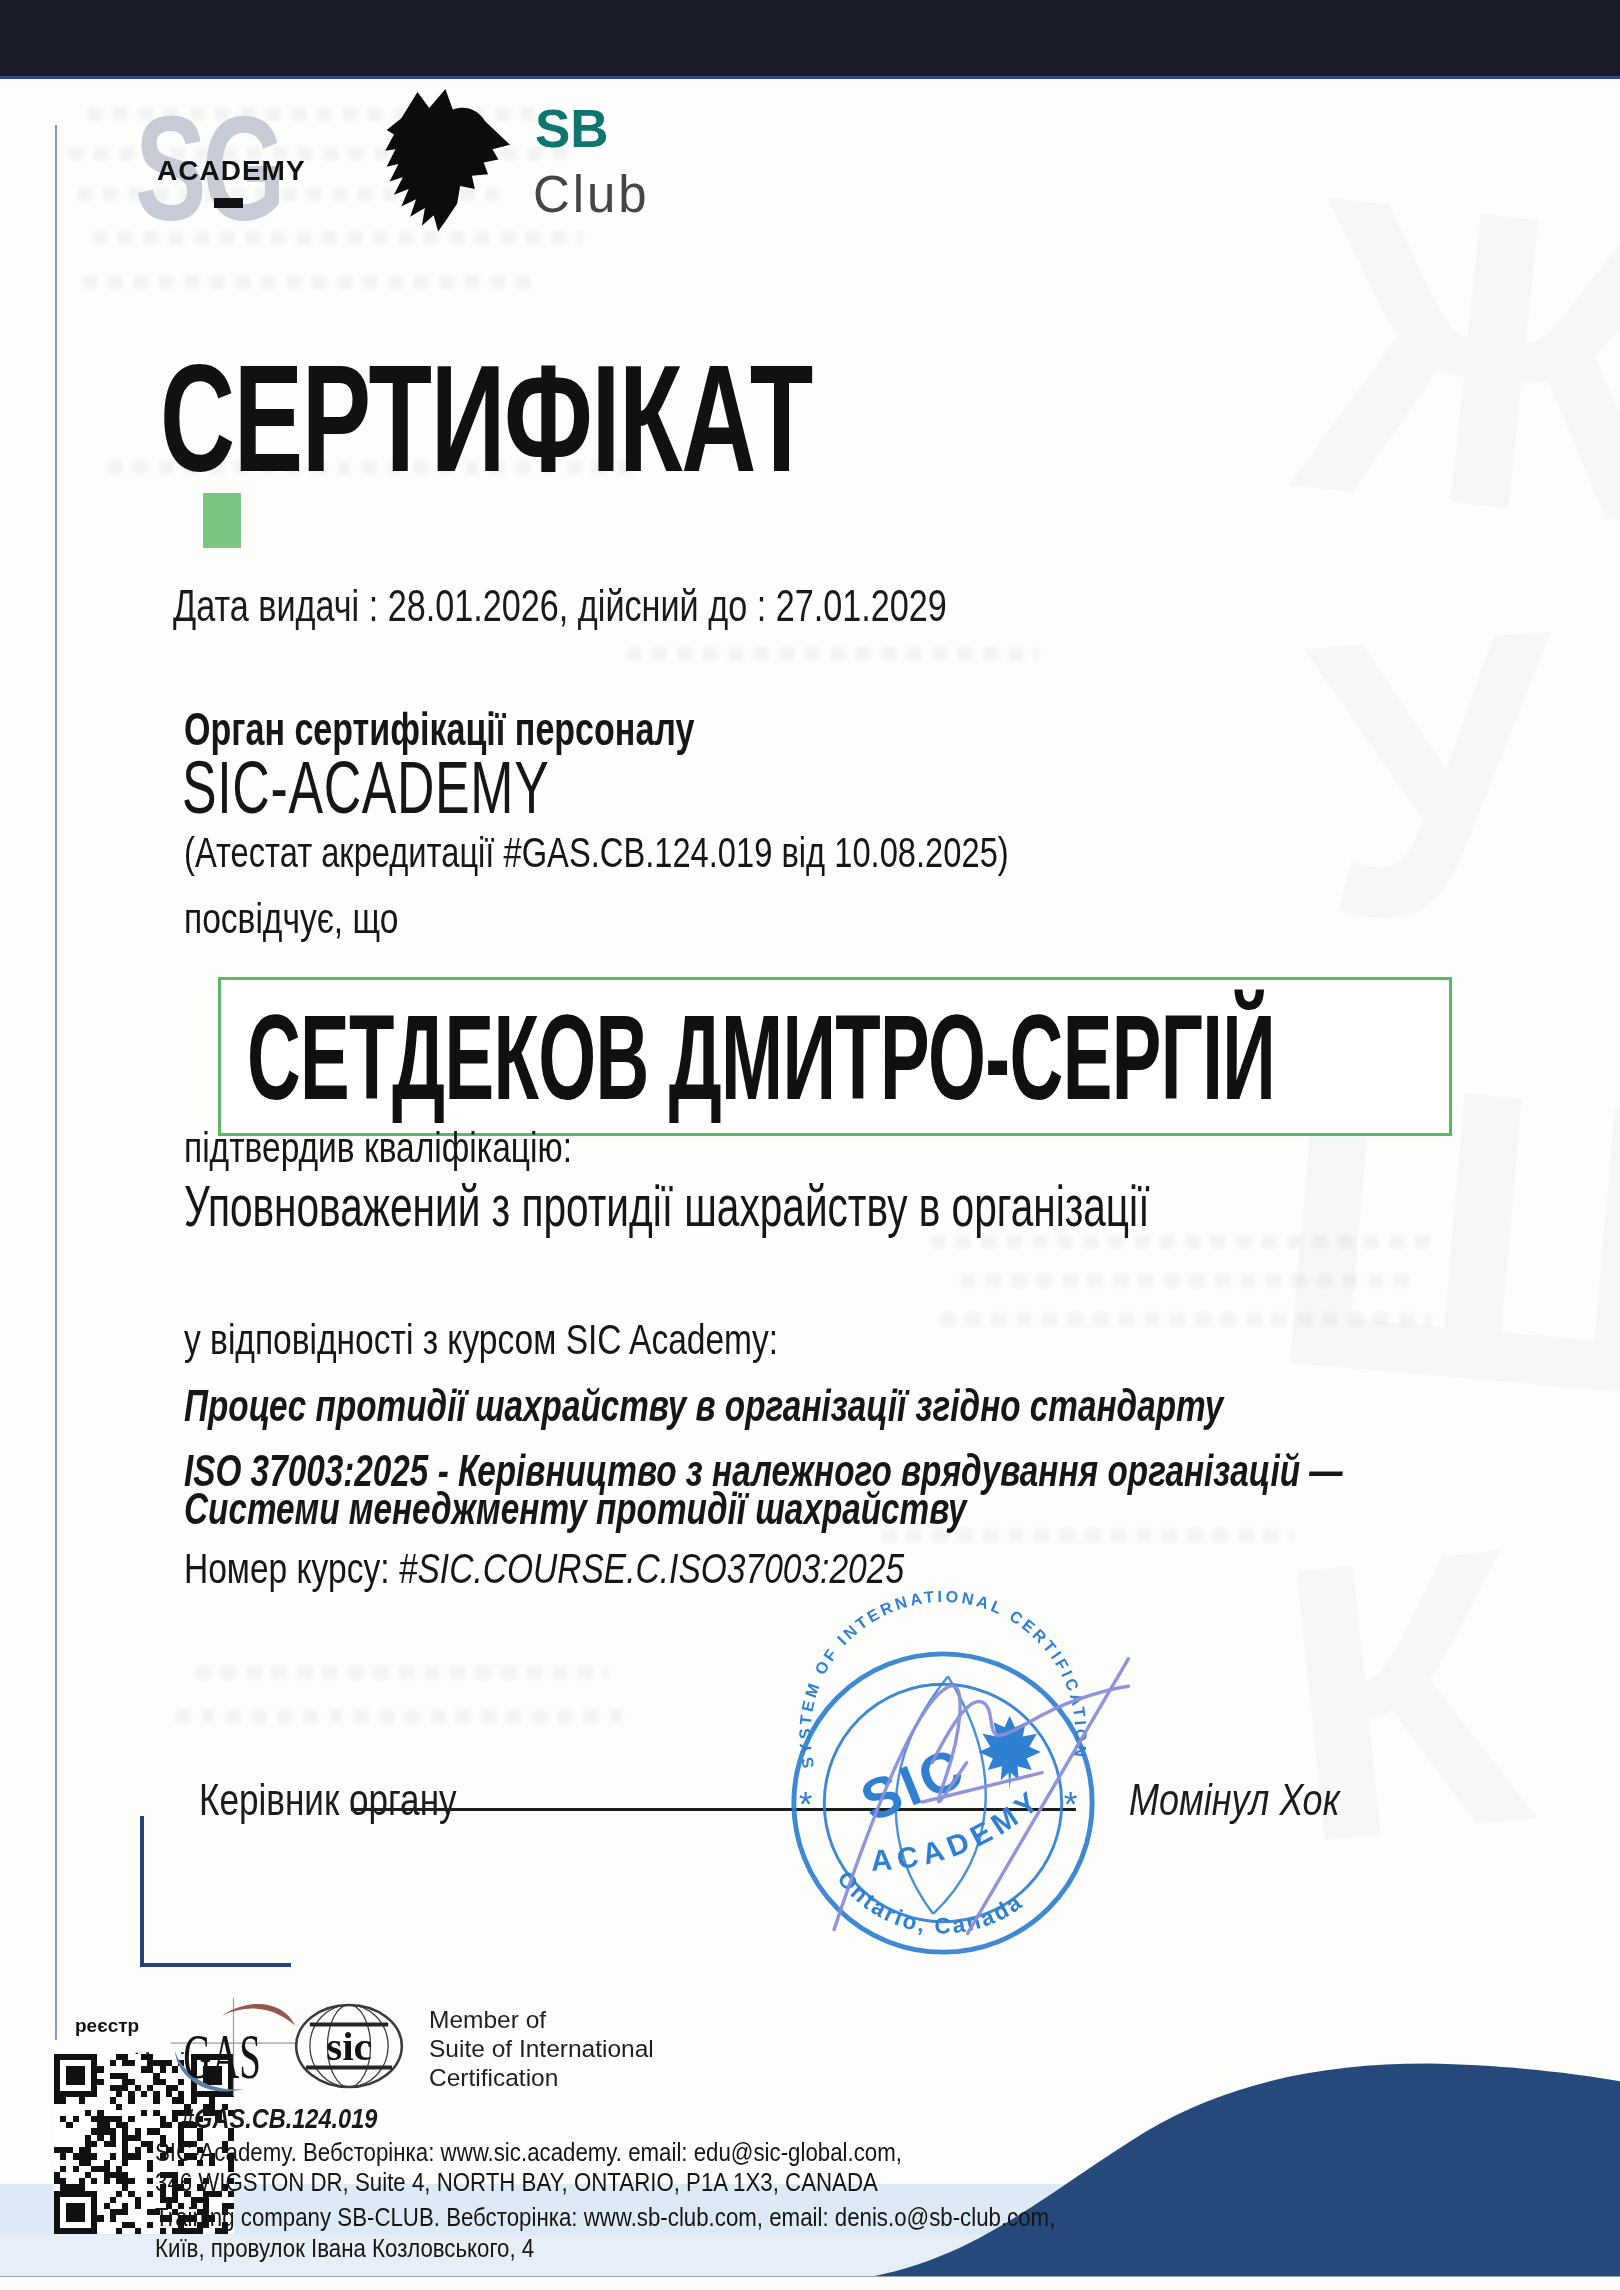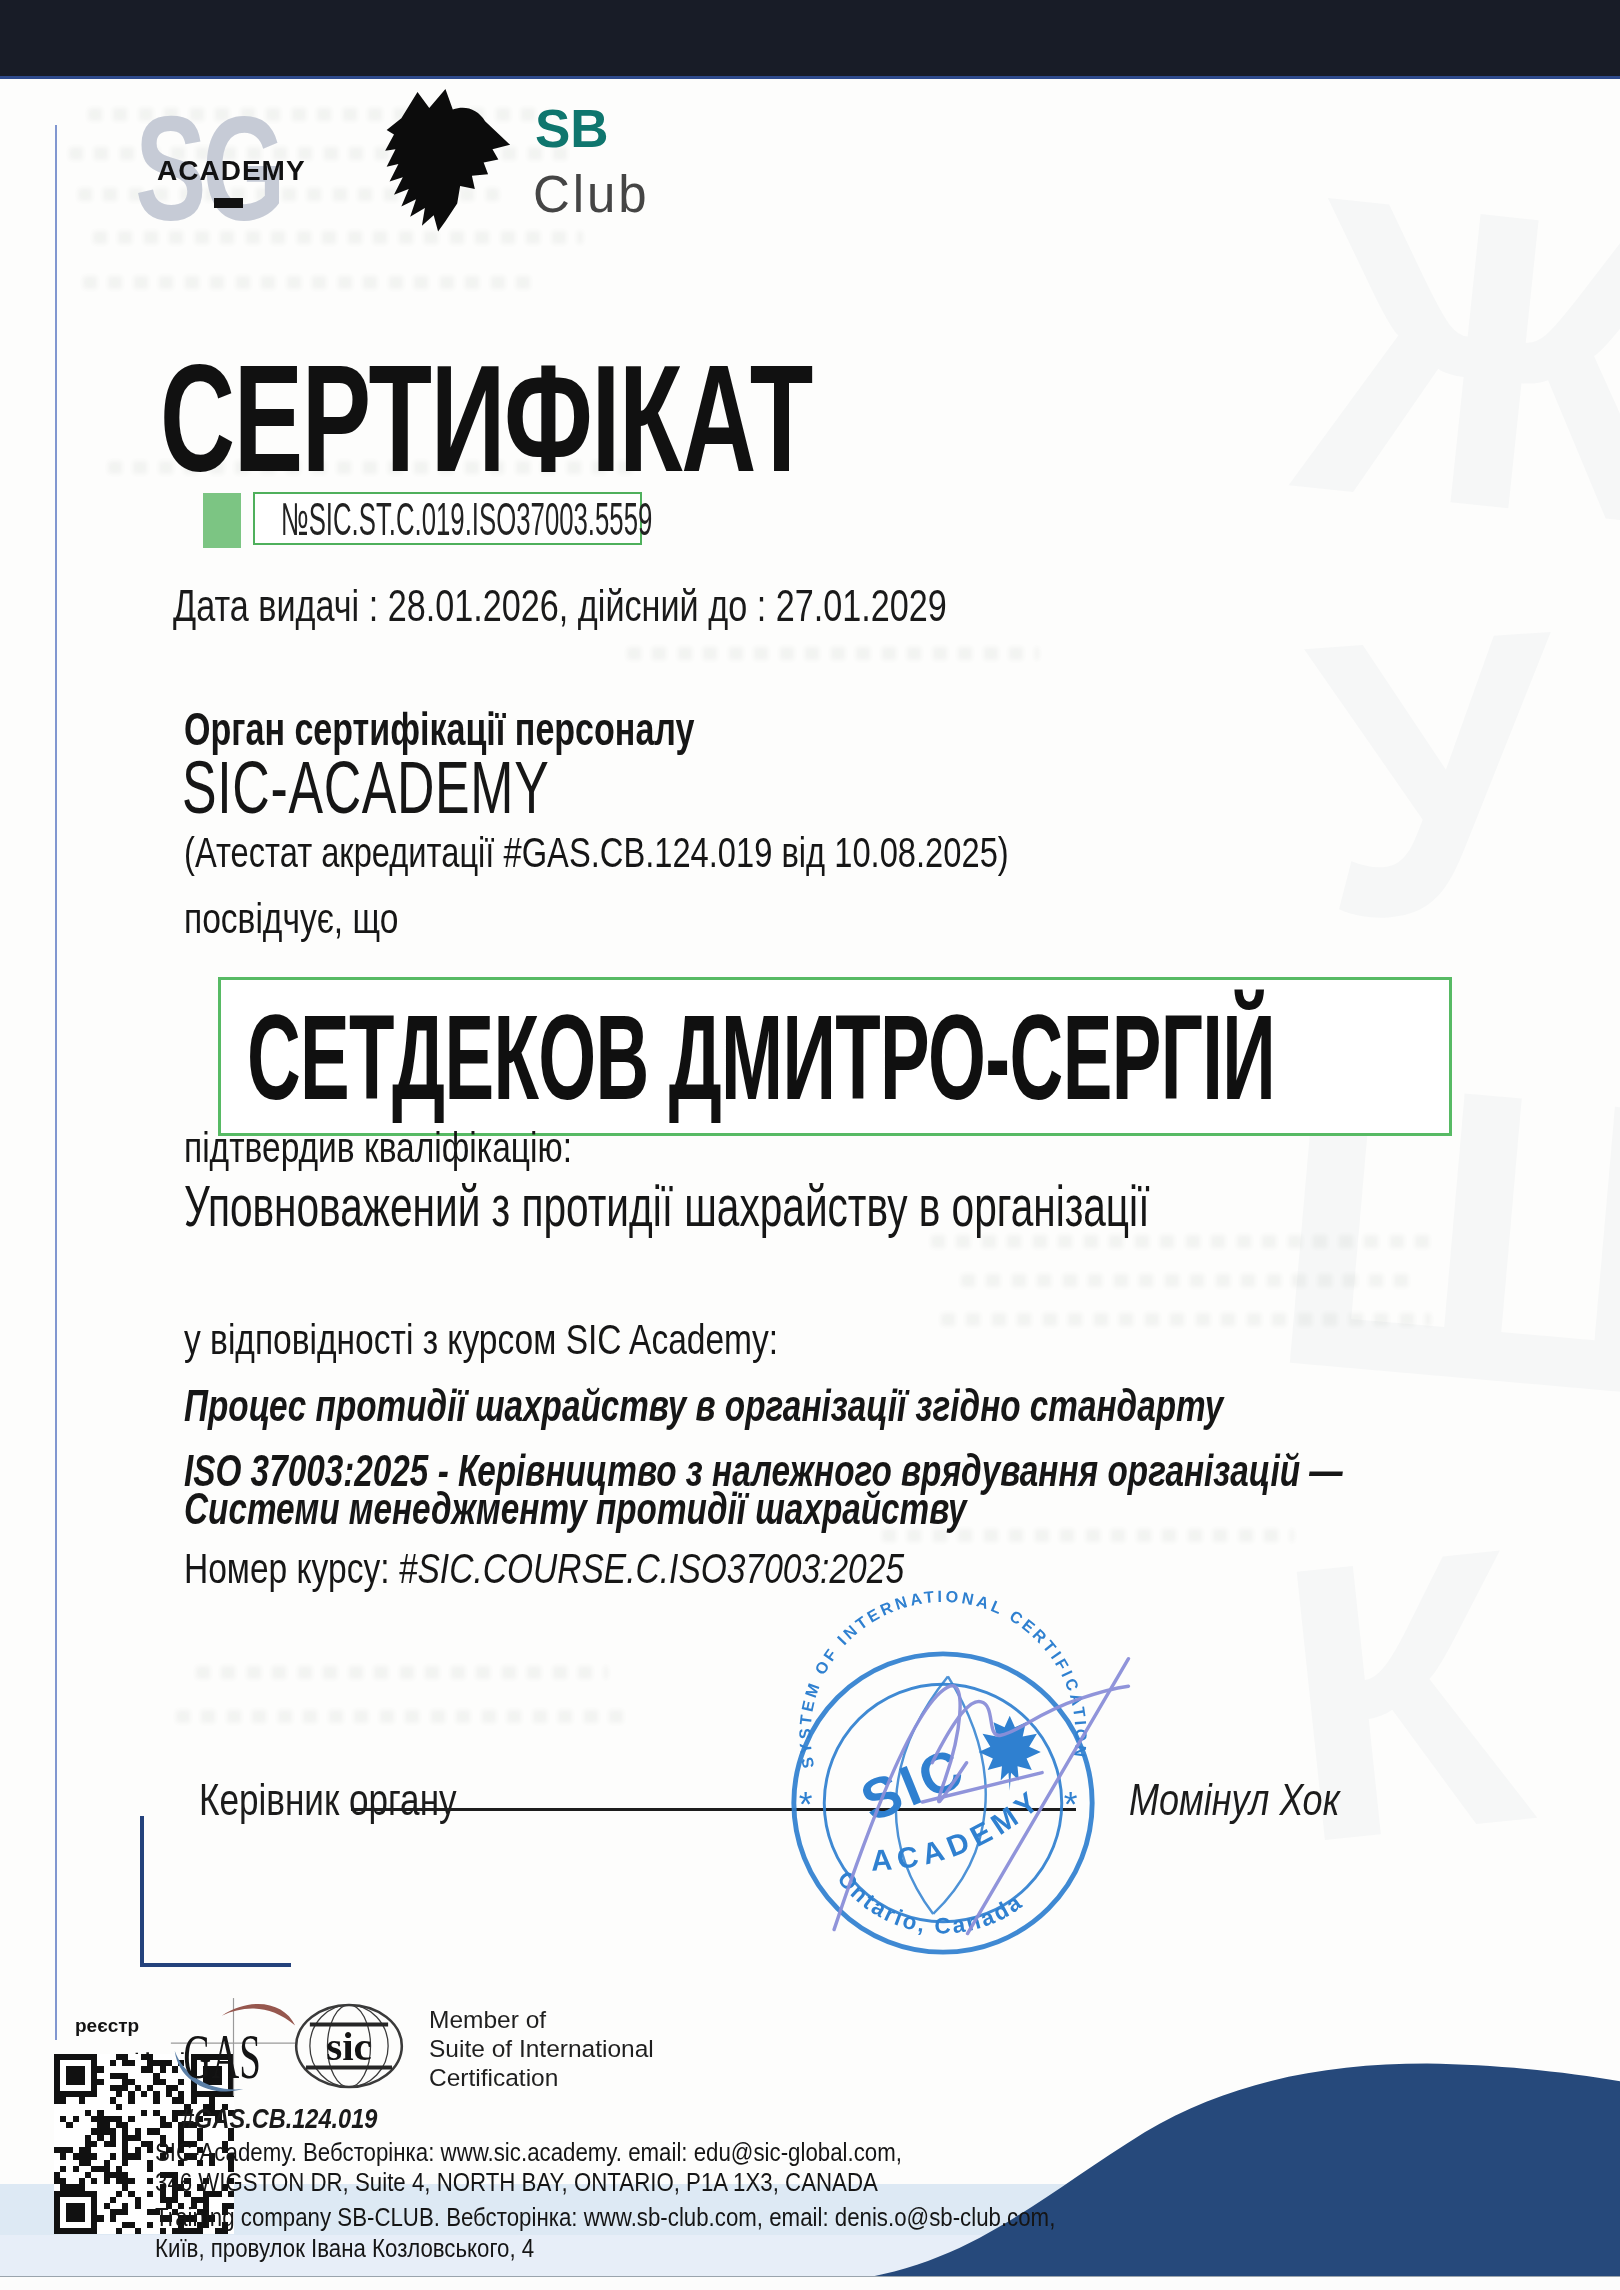--- a/index.html
+++ b/index.html
@@ -111,23 +111,20 @@
   <div id="sg-underscore" class="abs"></div>
   <svg id="wolf" class="abs" width="147" height="147" viewBox="0 0 100 100">
     <path fill="#0c0c0c" d="M22,22 L33,4 L41,15 L52,2 L57,16 C66,13 74,16 79,24 L96,40 L84,43 L88,50 L78,52 L81,60 L70,61 L72,70 L62,68 L60,80 L52,92 L47,99 L44,88 L36,95 L38,83 L28,89 L32,77 L22,82 L27,70 L17,74 L23,62 L14,65 L20,53 L12,55 L18,43 L11,44 L17,33 L12,30 Z"></path>
   </svg>
   <div id="sb" class="abs">SB</div>
   <div id="club" class="abs">Club</div>
 
   <div id="title" class="abs">СЕРТИФІКАТ</div>
 
   <div id="green-square" class="abs"></div>
-  <div id="cert-box" class="abs">
-    <span class="sx">№SIC.ST.C.019.ISO37003.5559</span>
-  </div>
   <div id="date-line" class="abs sx">Дата видачі : 28.01.2026, дійсний до : 27.01.2029</div>
 
   <div id="org-label" class="abs sx bodyline">Орган сертифікації персоналу</div>
   <div id="org-name" class="abs sx bodyline">SIC-ACADEMY</div>
   <div id="accreditation" class="abs sx bodyline">(Атестат акредитації #GAS.CB.124.019 від 10.08.2025)</div>
   <div id="certifies" class="abs sx bodyline">посвідчує, що</div>
 
   <div id="name-box" class="abs">
     <span class="sx">СЕТДЕКОВ ДМИТРО-СЕРГІЙ</span>
   </div>

